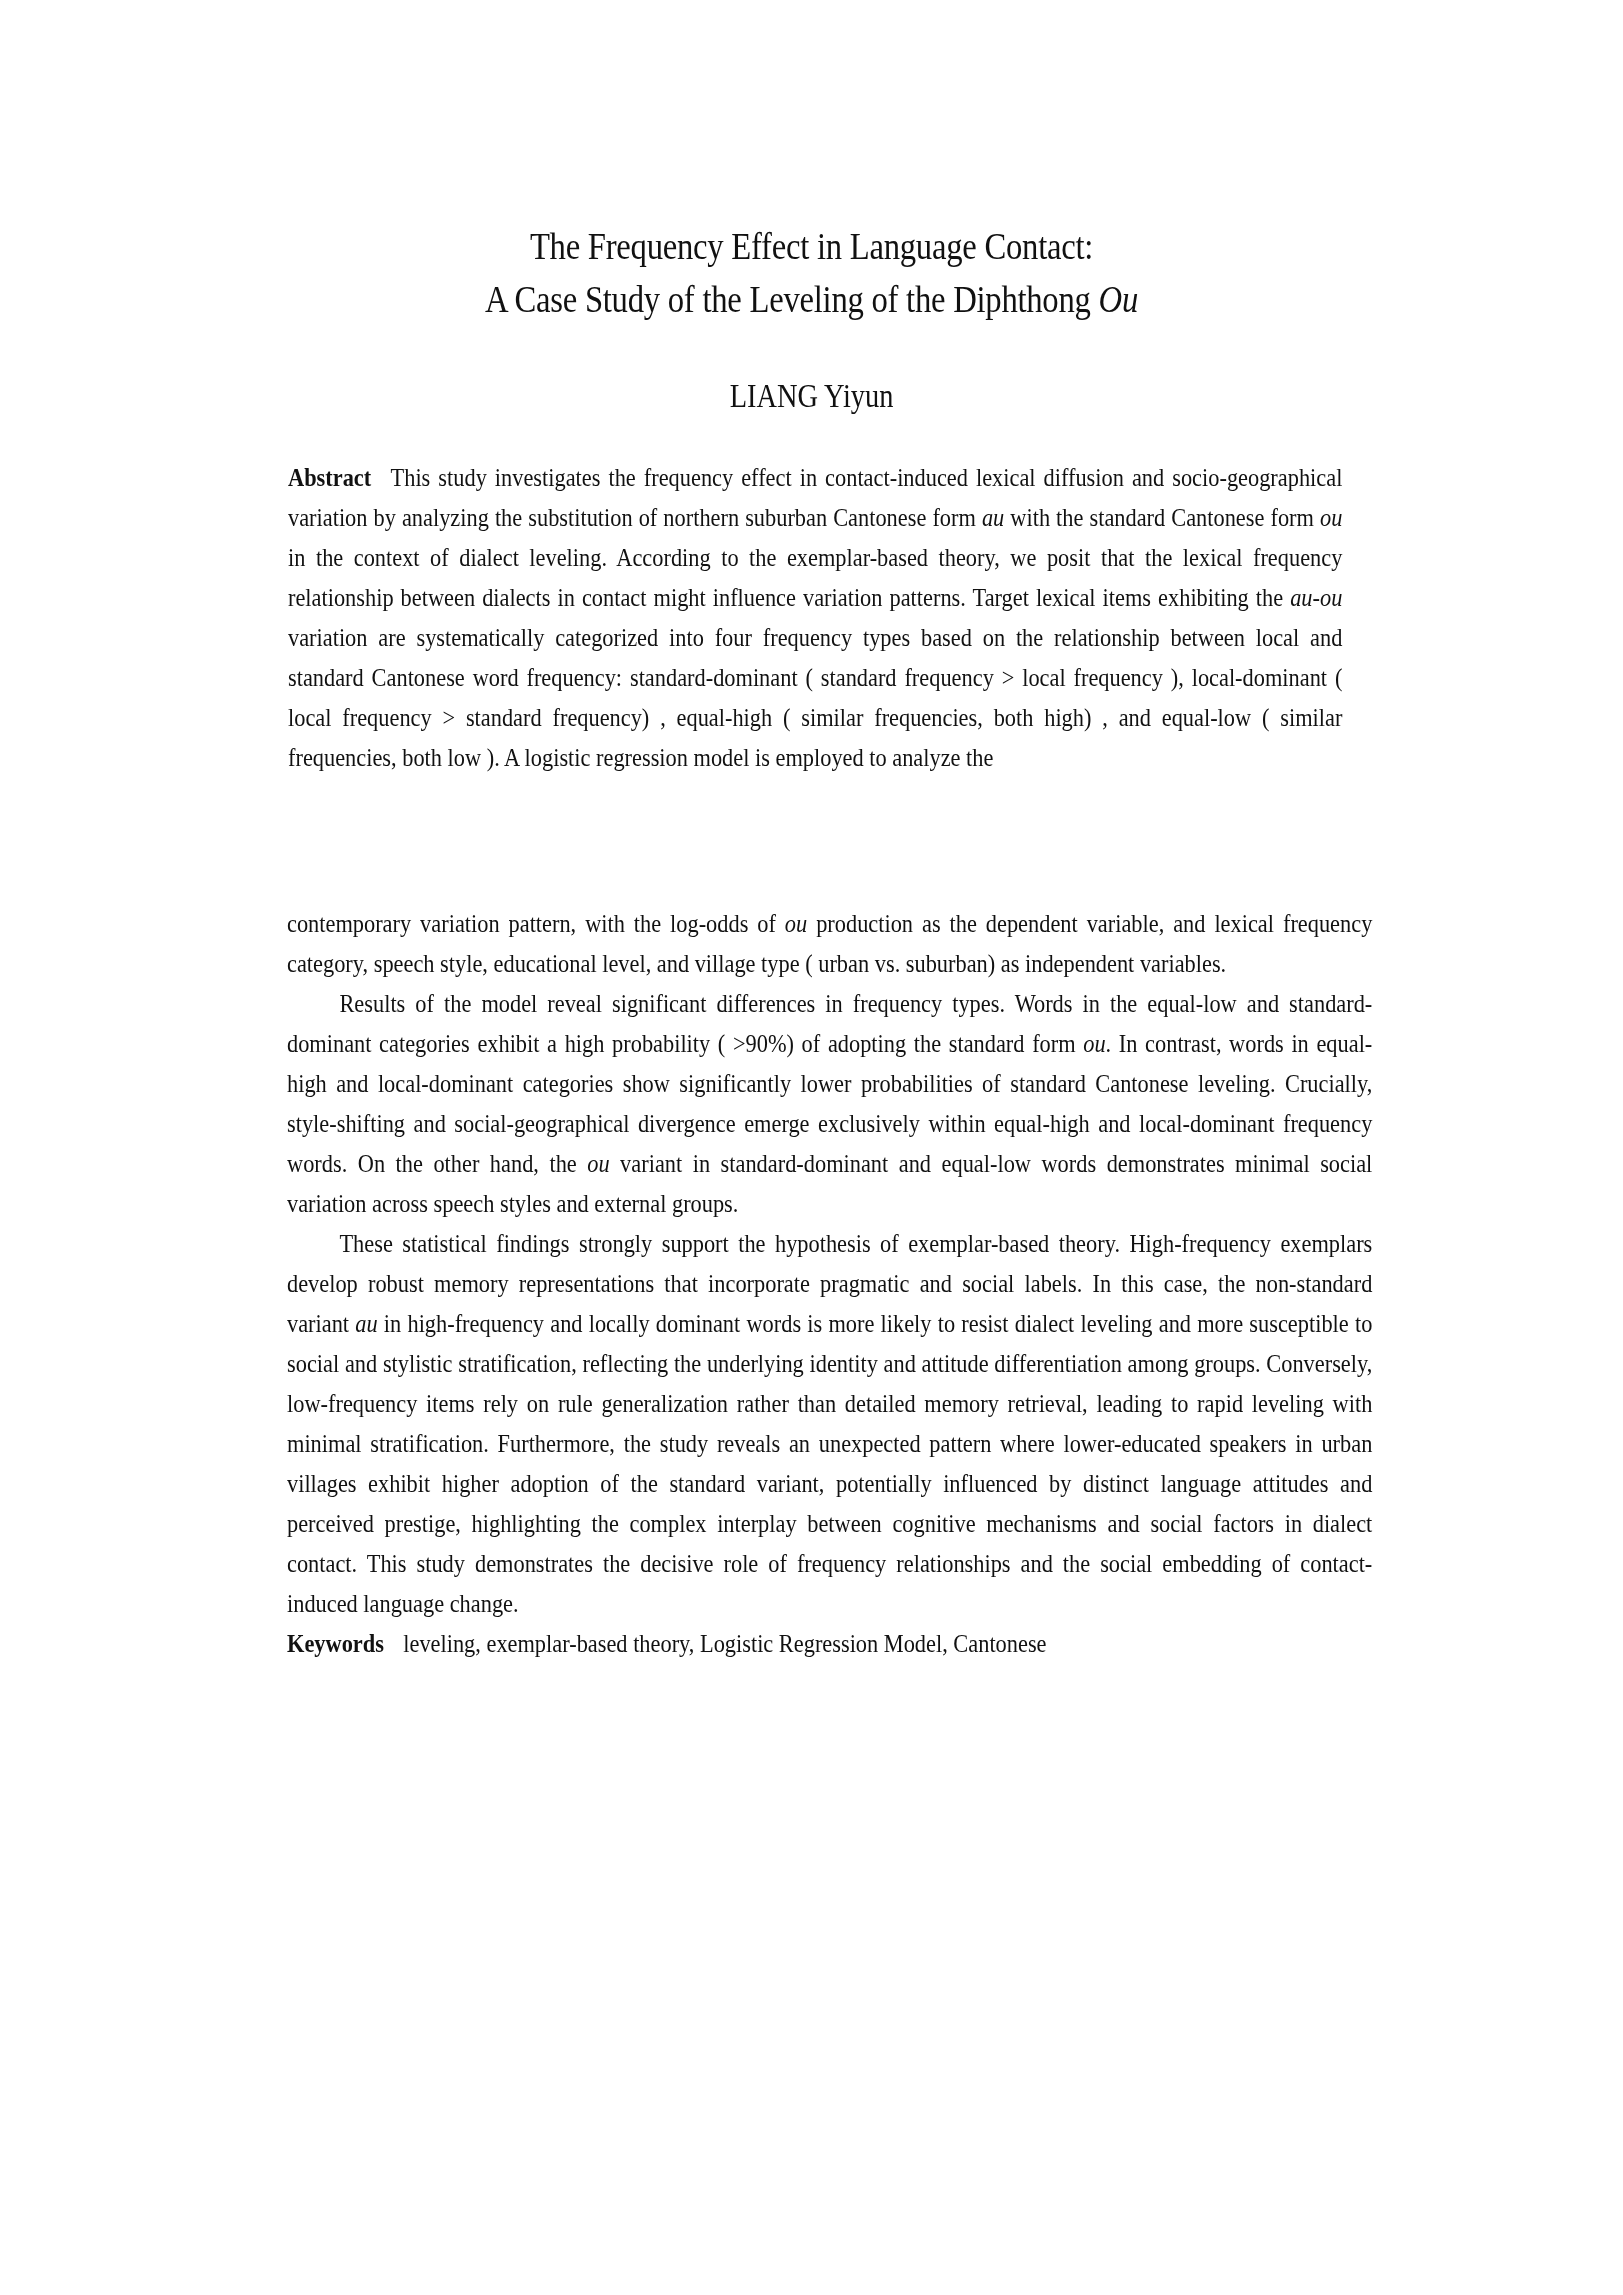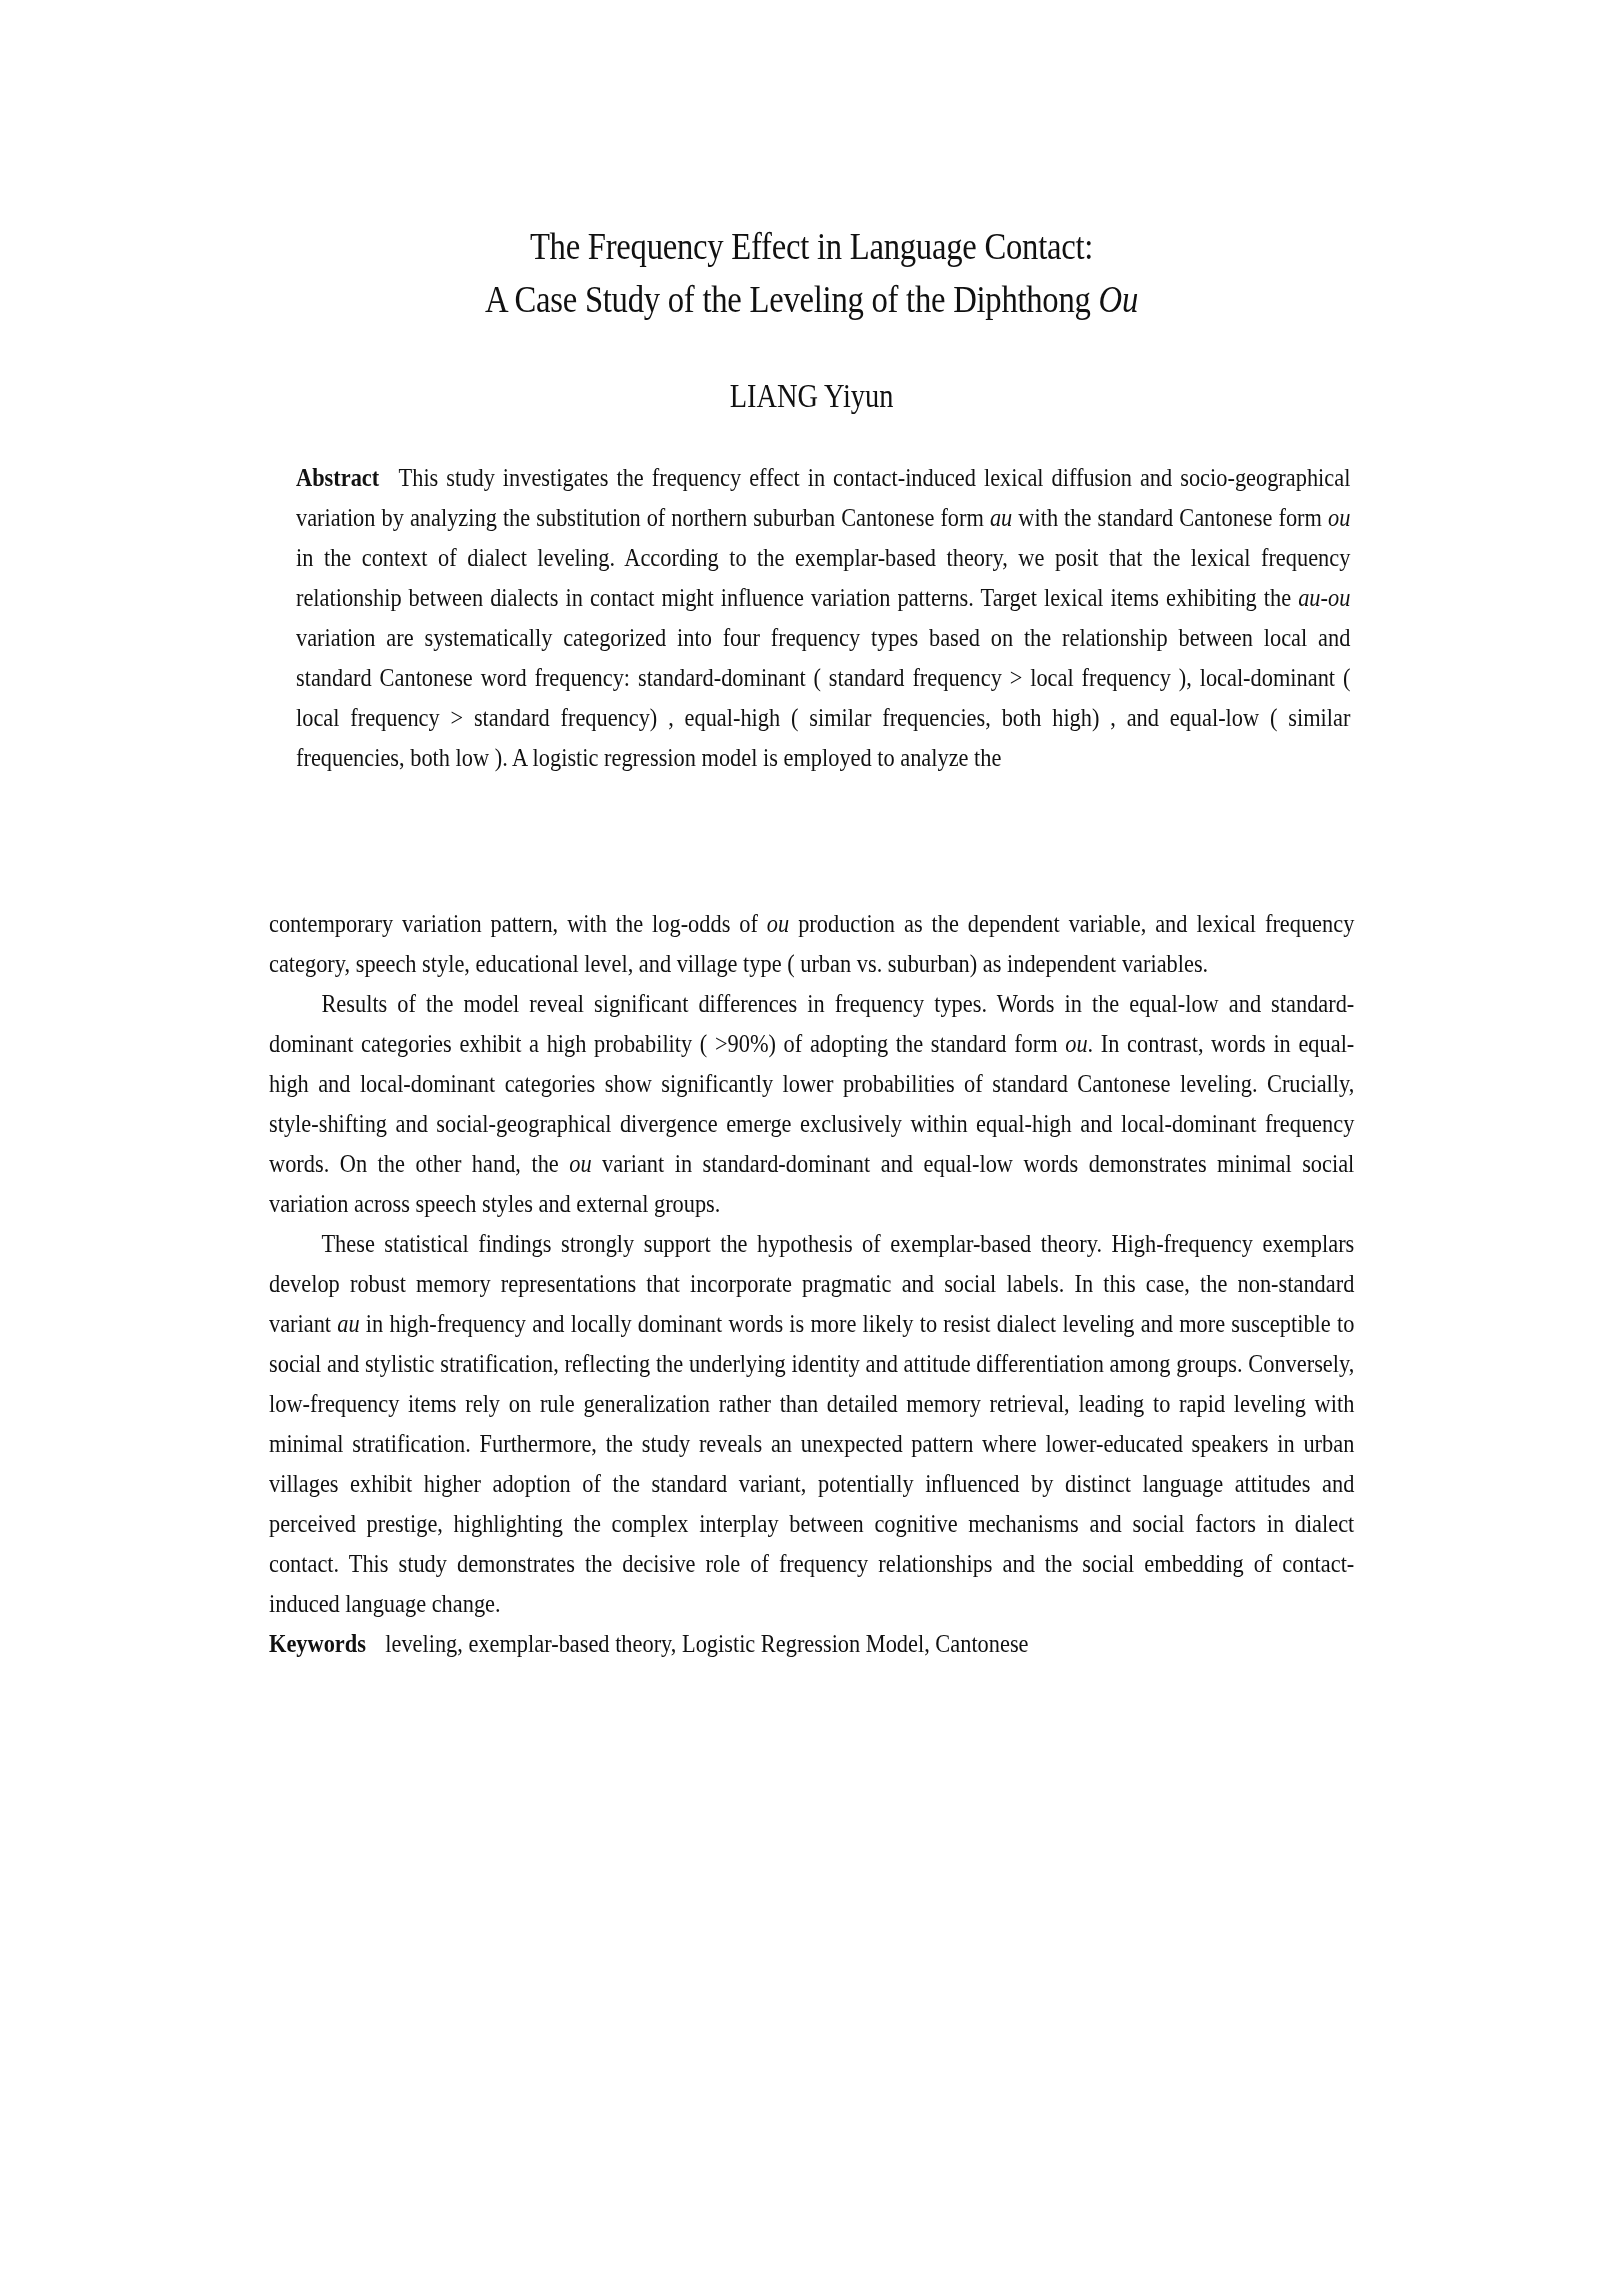--- a/index.html
+++ b/index.html
@@ -38,27 +38,27 @@
       position: absolute;
       font-size: 26px;
       line-height: 40px;
       text-align: justify;
     }
     .block .inner {
       transform: scaleX(0.86);
       transform-origin: left top;
     }
     .abstract-block {
-      left: 296px;
+      left: 288px;
       top: 458px;
       width: 1054px;
     }
     .abstract-block .inner { width: 1226px; }
     .body-block {
-      left: 269px;
+      left: 287px;
       top: 904px;
       width: 1085px;
     }
     .body-block .inner { width: 1262px; }
     .label {
       font-family: "Liberation Serif", serif;
       font-weight: bold;
       margin-right: 22.5px;
     }
     p { margin: 0; }

